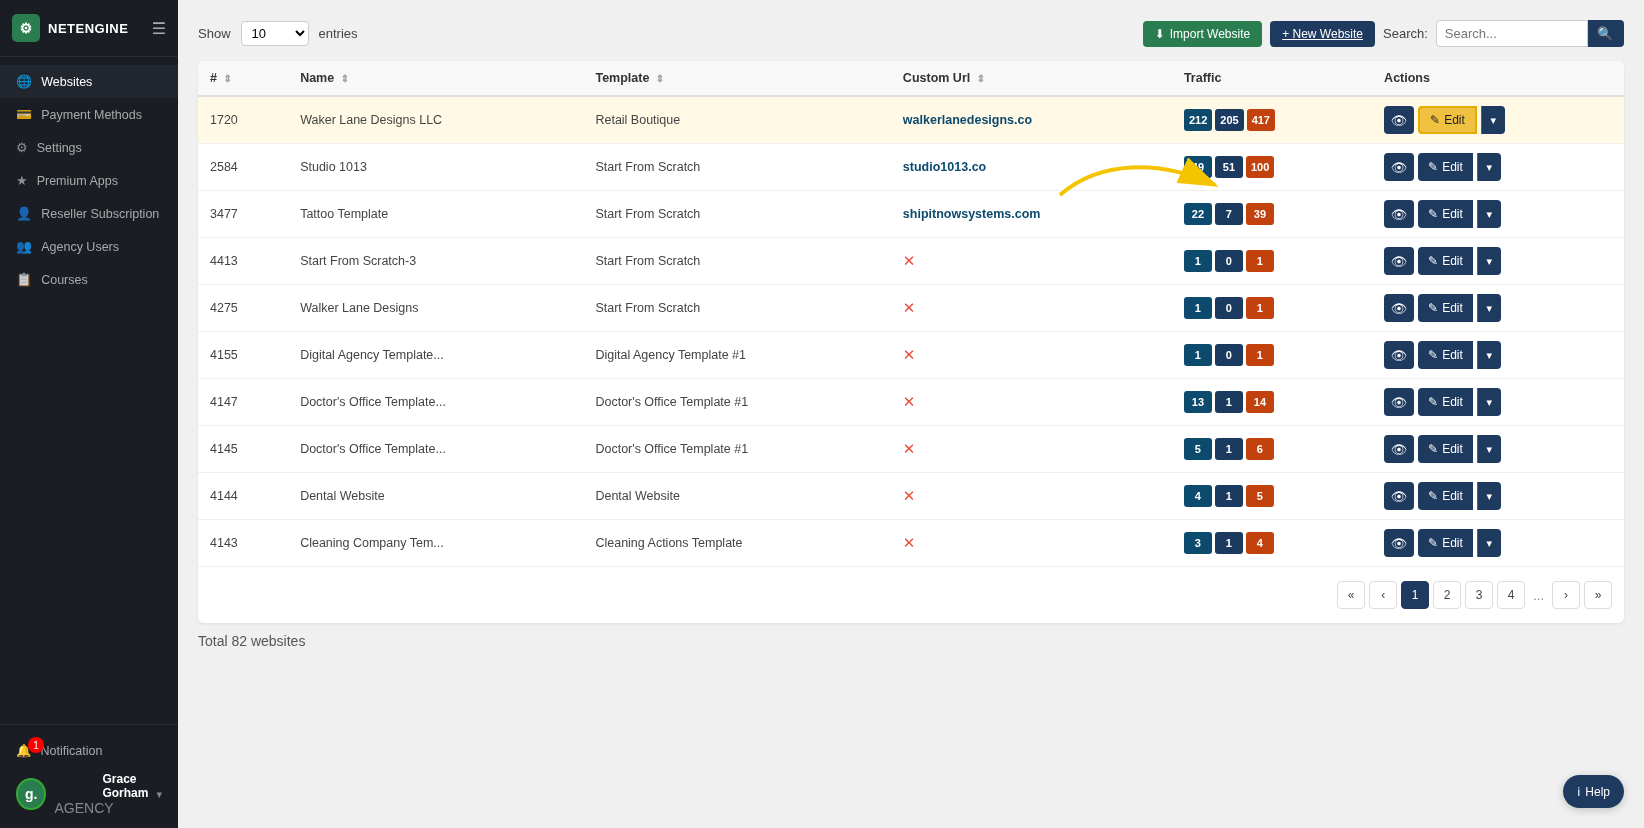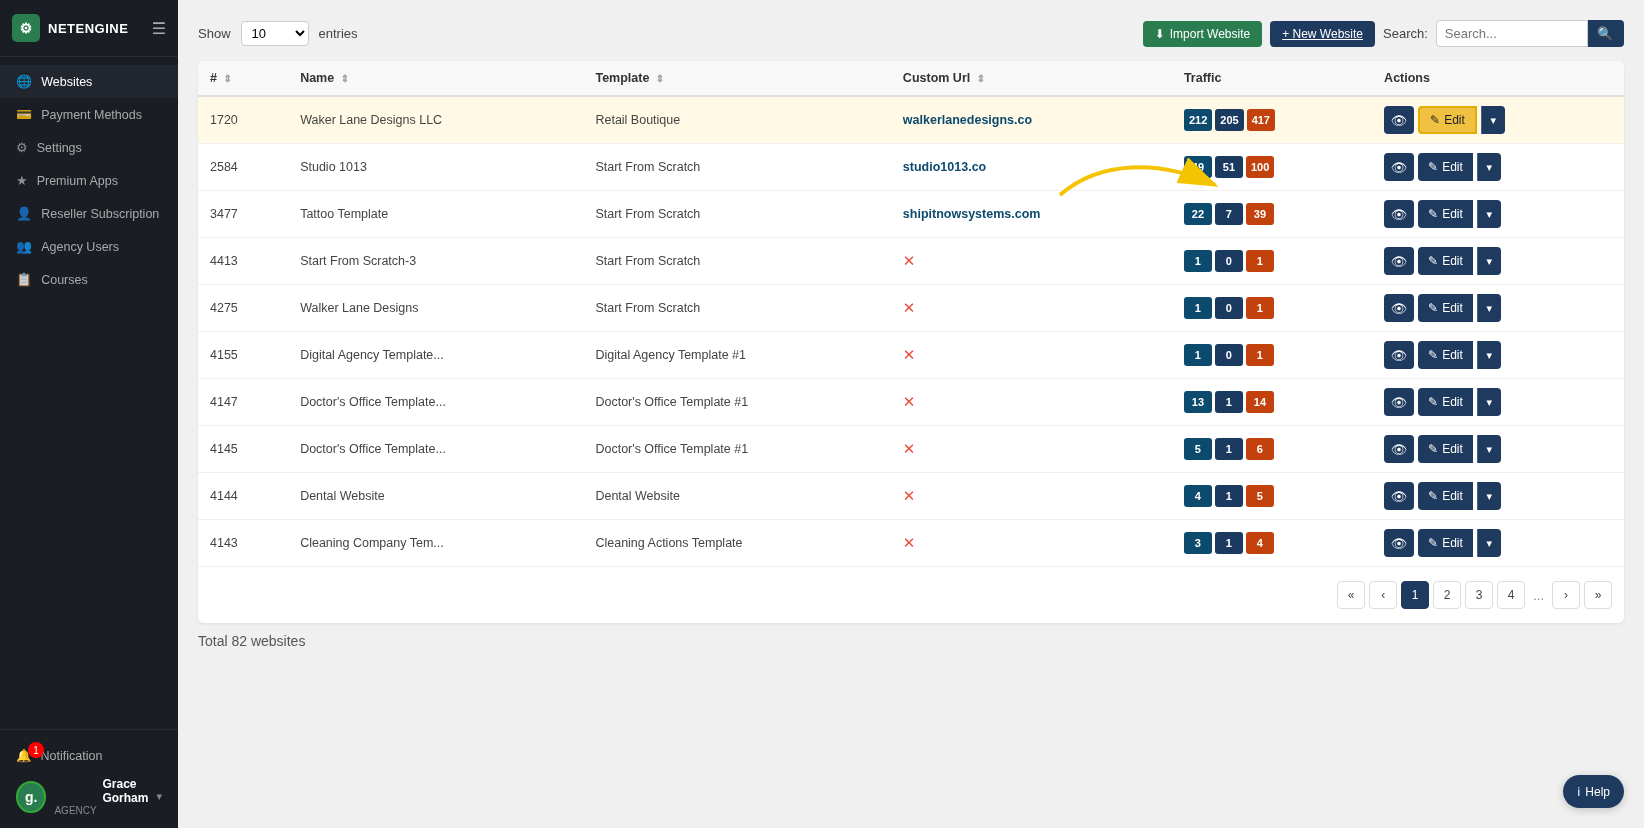--- a/index.html
+++ b/index.html
@@ -81,21 +81,21 @@
     }
     .avatar {
       width: 32px; height: 32px; border-radius: 50%;
       background: #2a7d4f;
       display: flex; align-items: center; justify-content: center;
       color: white; font-weight: 700; font-size: 14px;
       border: 2px solid #3a3;
     }
     .user-info { flex: 1; }
     .user-name { color: #fff; font-size: 12px; font-weight: 600; margin-left: 48px; }
-    .user-role { color: #888; font-size: 10px; text-transform: uppercase; }
+    .user-role { color: #888; font-size: 14px; text-transform: uppercase; }
     .user-chevron { color: #888; font-size: 11px; }
 
     
     .main {
       flex: 1;
       background: #f0f0f0;
       overflow: auto;
       padding: 20px;
     }
 

